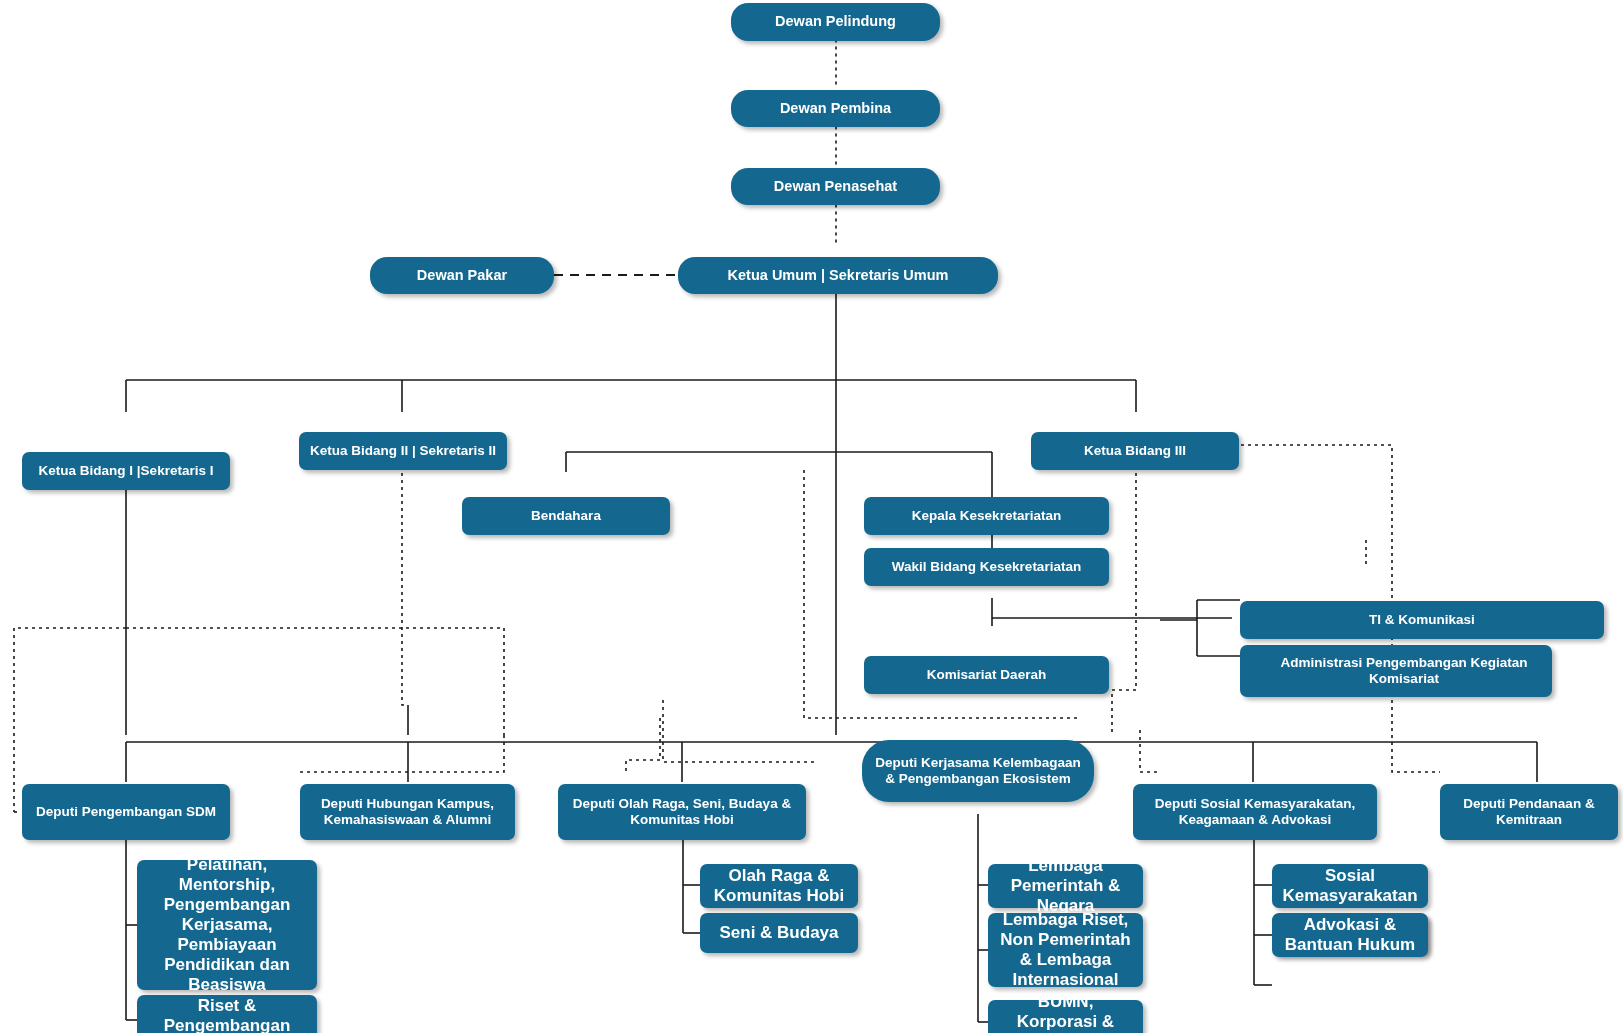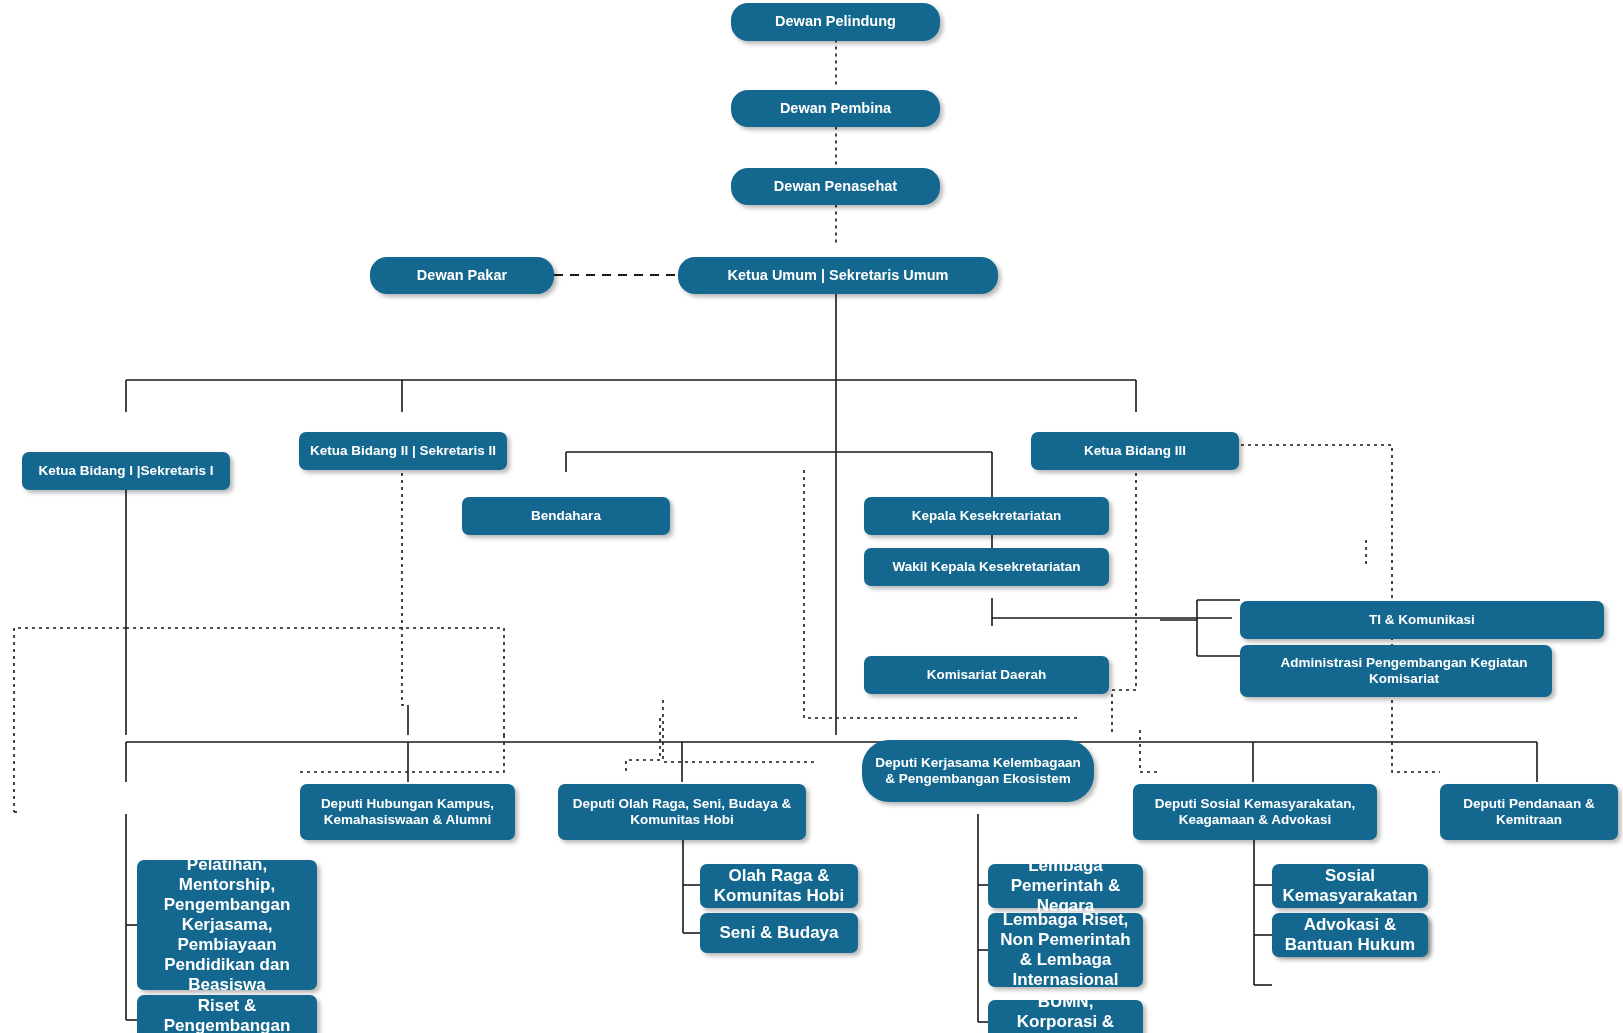--- a/index.html
+++ b/index.html
@@ -144,28 +144,29 @@
   <div class="node n-md" style="left:22px; top:452px; width:208px; height:38px;">Ketua Bidang I |Sekretaris I</div>
 
   <div class="node n-md" style="left:299px; top:432px; width:208px; height:38px;">Ketua Bidang II | Sekretaris II</div>
 
   <div class="node n-md" style="left:1031px; top:432px; width:208px; height:38px;">Ketua Bidang III</div>
 
   <div class="node n-md" style="left:462px; top:497px; width:208px; height:38px;">Bendahara</div>
 
   <div class="node n-md" style="left:864px; top:497px; width:245px; height:38px;">Kepala Kesekretariatan</div>
 
-  <div class="node n-md" style="left:864px; top:548px; width:245px; height:38px;">Wakil Kepala Kesekretariatan</div>
+  <div class="node n-md" style="left:864px; top:548px; width:245px; height:38px;">Wakil Bidang Kesekretariatan</div>
 
   <div class="node n-md" style="left:864px; top:656px; width:245px; height:38px;">Komisariat Daerah</div>
 
   <div class="node n-md" style="left:1240px; top:601px; width:364px; height:38px;">TI &amp; Komunikasi</div>
 
   <div class="node n-md" style="left:1240px; top:645px; width:312px; height:52px;padding-left:24px;">Administrasi Pengembangan Kegiatan Komisariat</div>
 
+  <div class="node n-md" style="left:22px; top:784px; width:208px; height:56px;">Deputi Pengembangan  SDM</div>
 
   <div class="node n-md" style="left:300px; top:784px; width:215px; height:56px;">Deputi Hubungan Kampus, Kemahasiswaan &amp; Alumni</div>
 
   <div class="node n-md" style="left:558px; top:784px; width:248px; height:56px;">Deputi Olah Raga, Seni, Budaya &amp; Komunitas Hobi</div>
 
   <div class="node n-md" style="left:862px; top:740px; width:232px; height:62px;border-radius:27px;">Deputi Kerjasama Kelembagaan &amp; Pengembangan Ekosistem</div>
 
   <div class="node n-md" style="left:1133px; top:784px; width:244px; height:56px;">Deputi Sosial Kemasyarakatan, Keagamaan &amp; Advokasi</div>
 
   <div class="node n-md" style="left:1440px; top:784px; width:178px; height:56px;">Deputi Pendanaan &amp; Kemitraan</div>

